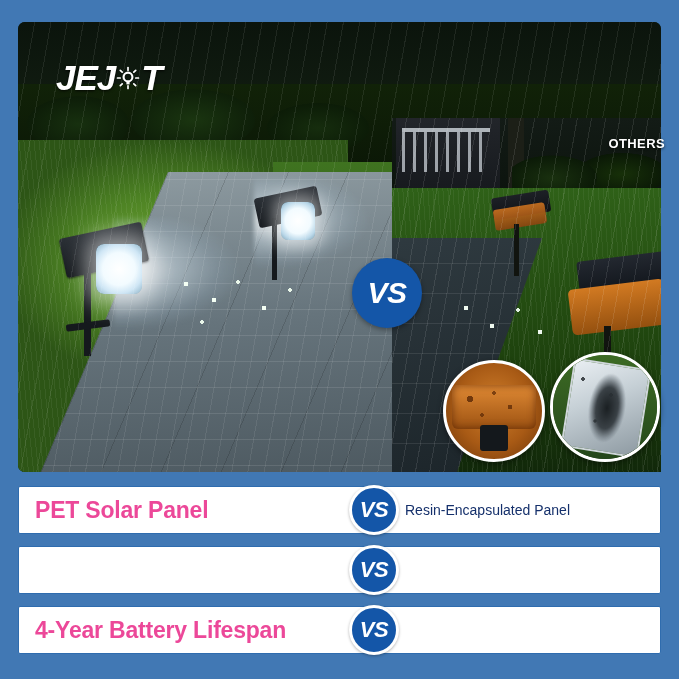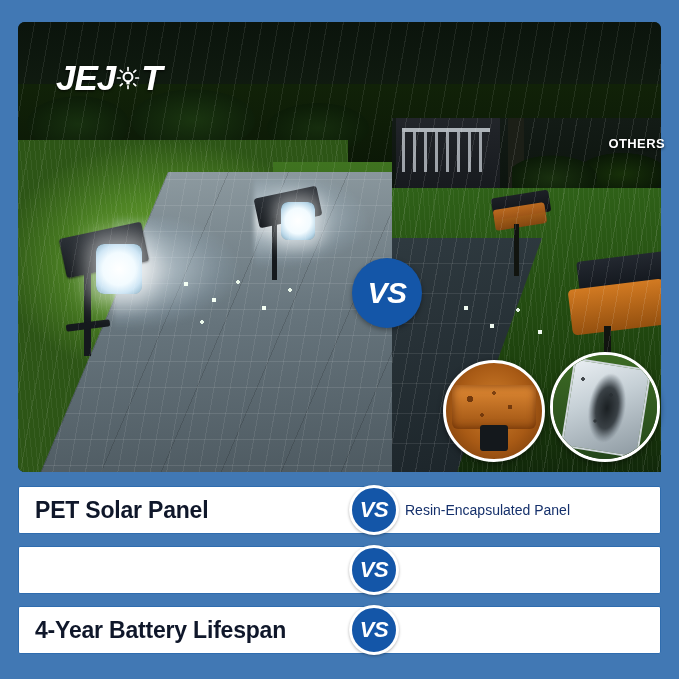--- a/index.html
+++ b/index.html
@@ -189,21 +189,21 @@
 
   
   .rows{position:absolute;left:18px;top:486px;width:643px;}
   .row{
     position:relative;height:46px;margin-bottom:12px;
     background:#ffffff;border:1px solid #2f6cae;border-radius:2px;
     display:flex;align-items:center;
   }
   .row-left{
     flex:0 0 330px;padding-left:16px;box-sizing:border-box;
-    color:#0f172a;font-weight:bold;font-size:23px;letter-spacing:-.2px;
+    color:#ec4899;font-weight:bold;font-size:23px;letter-spacing:-.2px;
     white-space:nowrap;
   }
   .row-right{
     flex:1;padding-left:56px;box-sizing:border-box;
     color:#15306b;font-size:14px;white-space:nowrap;
   }
   .row-vs{
     position:absolute;left:330px;top:50%;margin-top:-25px;
     width:50px;height:50px;border-radius:50%;
     background:#1456a8;border:3px solid #ffffff;box-sizing:border-box;

